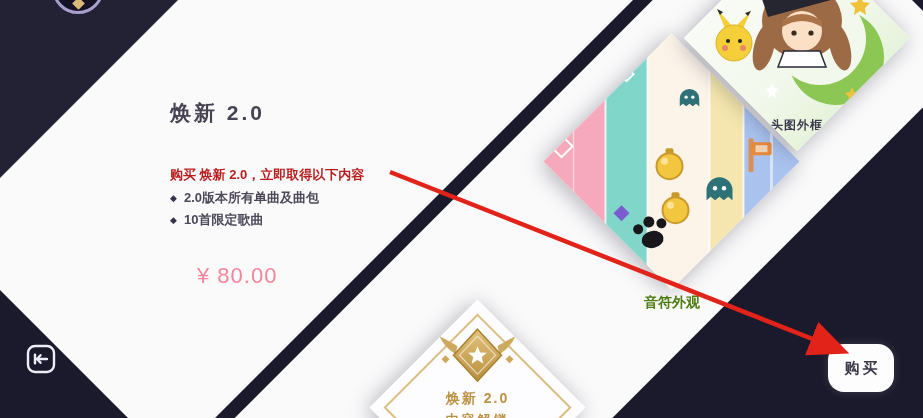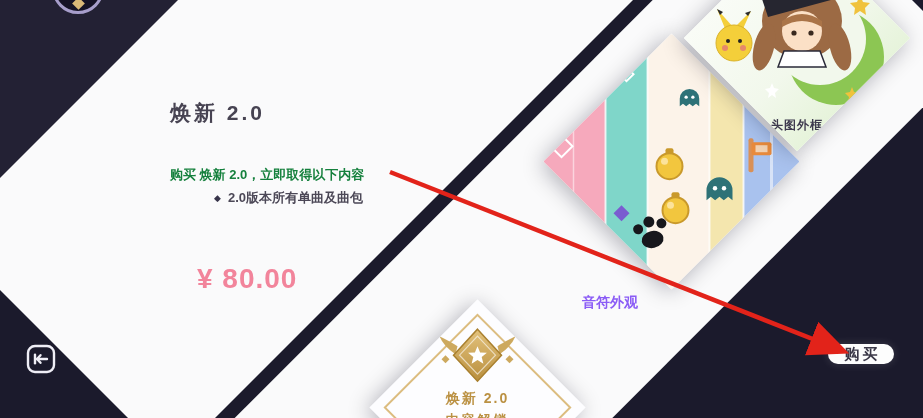--- a/index.html
+++ b/index.html
@@ -18,50 +18,50 @@
     transform:rotate(-45deg);background:#fafafb;z-index:1;}
   .bg-topleft{position:absolute;inset:0;background:#232134;
     clip-path:polygon(0 0,178px 0,0 178px);z-index:2;}
   .bg-bottomleft{position:absolute;inset:0;background:#1b1a2c;
     clip-path:polygon(0 290px,128px 418px,0 418px);z-index:2;}
 
   
   .product-title{left:170px;top:99px;font-size:21px;font-weight:bold;
     color:#474352;letter-spacing:3px;z-index:3;}
   .product-note{left:170px;top:166px;font-size:13px;font-weight:bold;
-    color:#15803d;z-index:3;}
+    color:#b91c1c;z-index:3;}
   .features{left:170px;top:188px;z-index:3;}
-  .feature-row{font-size:13px;color:#4c4857;font-weight:bold;line-height:20.5px;white-space:nowrap;margin-left:44px;}
+  .feature-row{font-size:13px;color:#4c4857;font-weight:bold;line-height:20.5px;white-space:nowrap;}
   .bullet{display:inline-block;font-size:9px;color:#37344a;margin-right:7px;transform:translateY(-1px);}
-  .price{left:197px;top:263px;font-size:28px;font-weight:bold;color:#f2849b;
+  .price{left:197px;top:263px;font-size:22px;font-weight:normal;color:#f2849b;
     letter-spacing:1px;z-index:3;}
 
   
   .diamond-card{position:absolute;background:#fdfdff;transform:rotate(45deg);
     overflow:hidden;box-shadow:0 4px 22px rgba(8,8,28,.30);z-index:5;}
   .card-inner{position:absolute;left:50%;top:50%;transform:translate(-50%,-50%) rotate(-45deg);}
   #note-card{width:181px;height:181px;left:581px;top:71px;}
   #note-inner{width:256px;height:256px;}
   #char-card{width:160px;height:160px;left:717px;top:-42px;}
   #char-inner{width:226px;height:226px;}
   #badge-card{width:153px;height:153px;left:401px;top:331px;}
   #badge-inner{width:216px;height:216px;text-align:center;}
   .badge-frame{position:absolute;inset:10px;border:2px solid #dcbd80;}
 
   .char-label{position:absolute;left:0;right:0;top:192px;text-align:center;
     font-size:12px;font-weight:bold;color:#3e3a4e;letter-spacing:1px;}
-  .note-label{left:582px;top:293px;width:180px;text-align:left;z-index:6;
-    font-size:14px;font-weight:bold;color:#8b5cf6;line-height:18px;}
+  .note-label{left:582px;top:293px;width:180px;text-align:center;z-index:6;
+    font-size:14px;font-weight:bold;color:#4d7c0f;line-height:18px;}
   .badge-content{position:absolute;left:0;right:0;top:26px;display:flex;
     flex-direction:column;align-items:center;}
   .badge-title{margin-top:6px;font-size:14px;font-weight:bold;color:#bb9143;letter-spacing:2px;}
   .badge-sub{margin-top:3px;font-size:13px;font-weight:bold;color:#bb9143;letter-spacing:3px;}
 
   
-  .buy-button{left:828px;top:344px;width:66px;height:20px;border-radius:16px;
+  .buy-button{left:828px;top:344px;width:66px;height:48px;border-radius:16px;
     background:#fdfdfd;color:#3b3848;font-size:15px;font-weight:bold;
     letter-spacing:3px;display:flex;align-items:center;justify-content:center;
     padding-left:3px;z-index:10;cursor:pointer;box-shadow:0 0 10px rgba(255,255,255,.15);}
   .back-button{left:26px;top:344px;width:30px;height:30px;z-index:10;cursor:pointer;}
   .hud-circle{left:52px;top:-38px;width:52px;height:52px;border-radius:50%;
     border:3px solid #a79ecb;background:#151226;z-index:10;}
   .hud-circle .gem{position:absolute;left:19px;top:34px;width:9px;height:9px;
     background:#d9b878;transform:rotate(45deg);}
 
   .arrow-overlay{position:absolute;inset:0;z-index:50;pointer-events:none;}
@@ -79,20 +79,23 @@
   <div class="abs hud-circle">
     <div class="gem"></div>
   </div>
 
   <div class="abs product-title">焕新 2.0</div>
   <div class="abs product-note">购买 焕新 2.0，立即取得以下内容</div>
 
   <div class="abs features">
     <div class="feature-row">
       <span class="bullet">◆</span><span>2.0版本所有单曲及曲包</span>
+    </div>
+    <div class="feature-row">
+      <span class="bullet">◆</span><span>10首限定歌曲</span>
     </div>
   </div>
 
   <div class="abs price">¥ 80.00</div>
 
   <div class="diamond-card" id="note-card">
     <div class="card-inner" id="note-inner">
       <svg width="256" height="256" viewBox="0 0 256 256">
         <rect x="0" y="0" width="62" height="256" fill="#f6a9bc"></rect>
         <rect x="62" y="0" width="42" height="256" fill="#7fd6c9"></rect>

